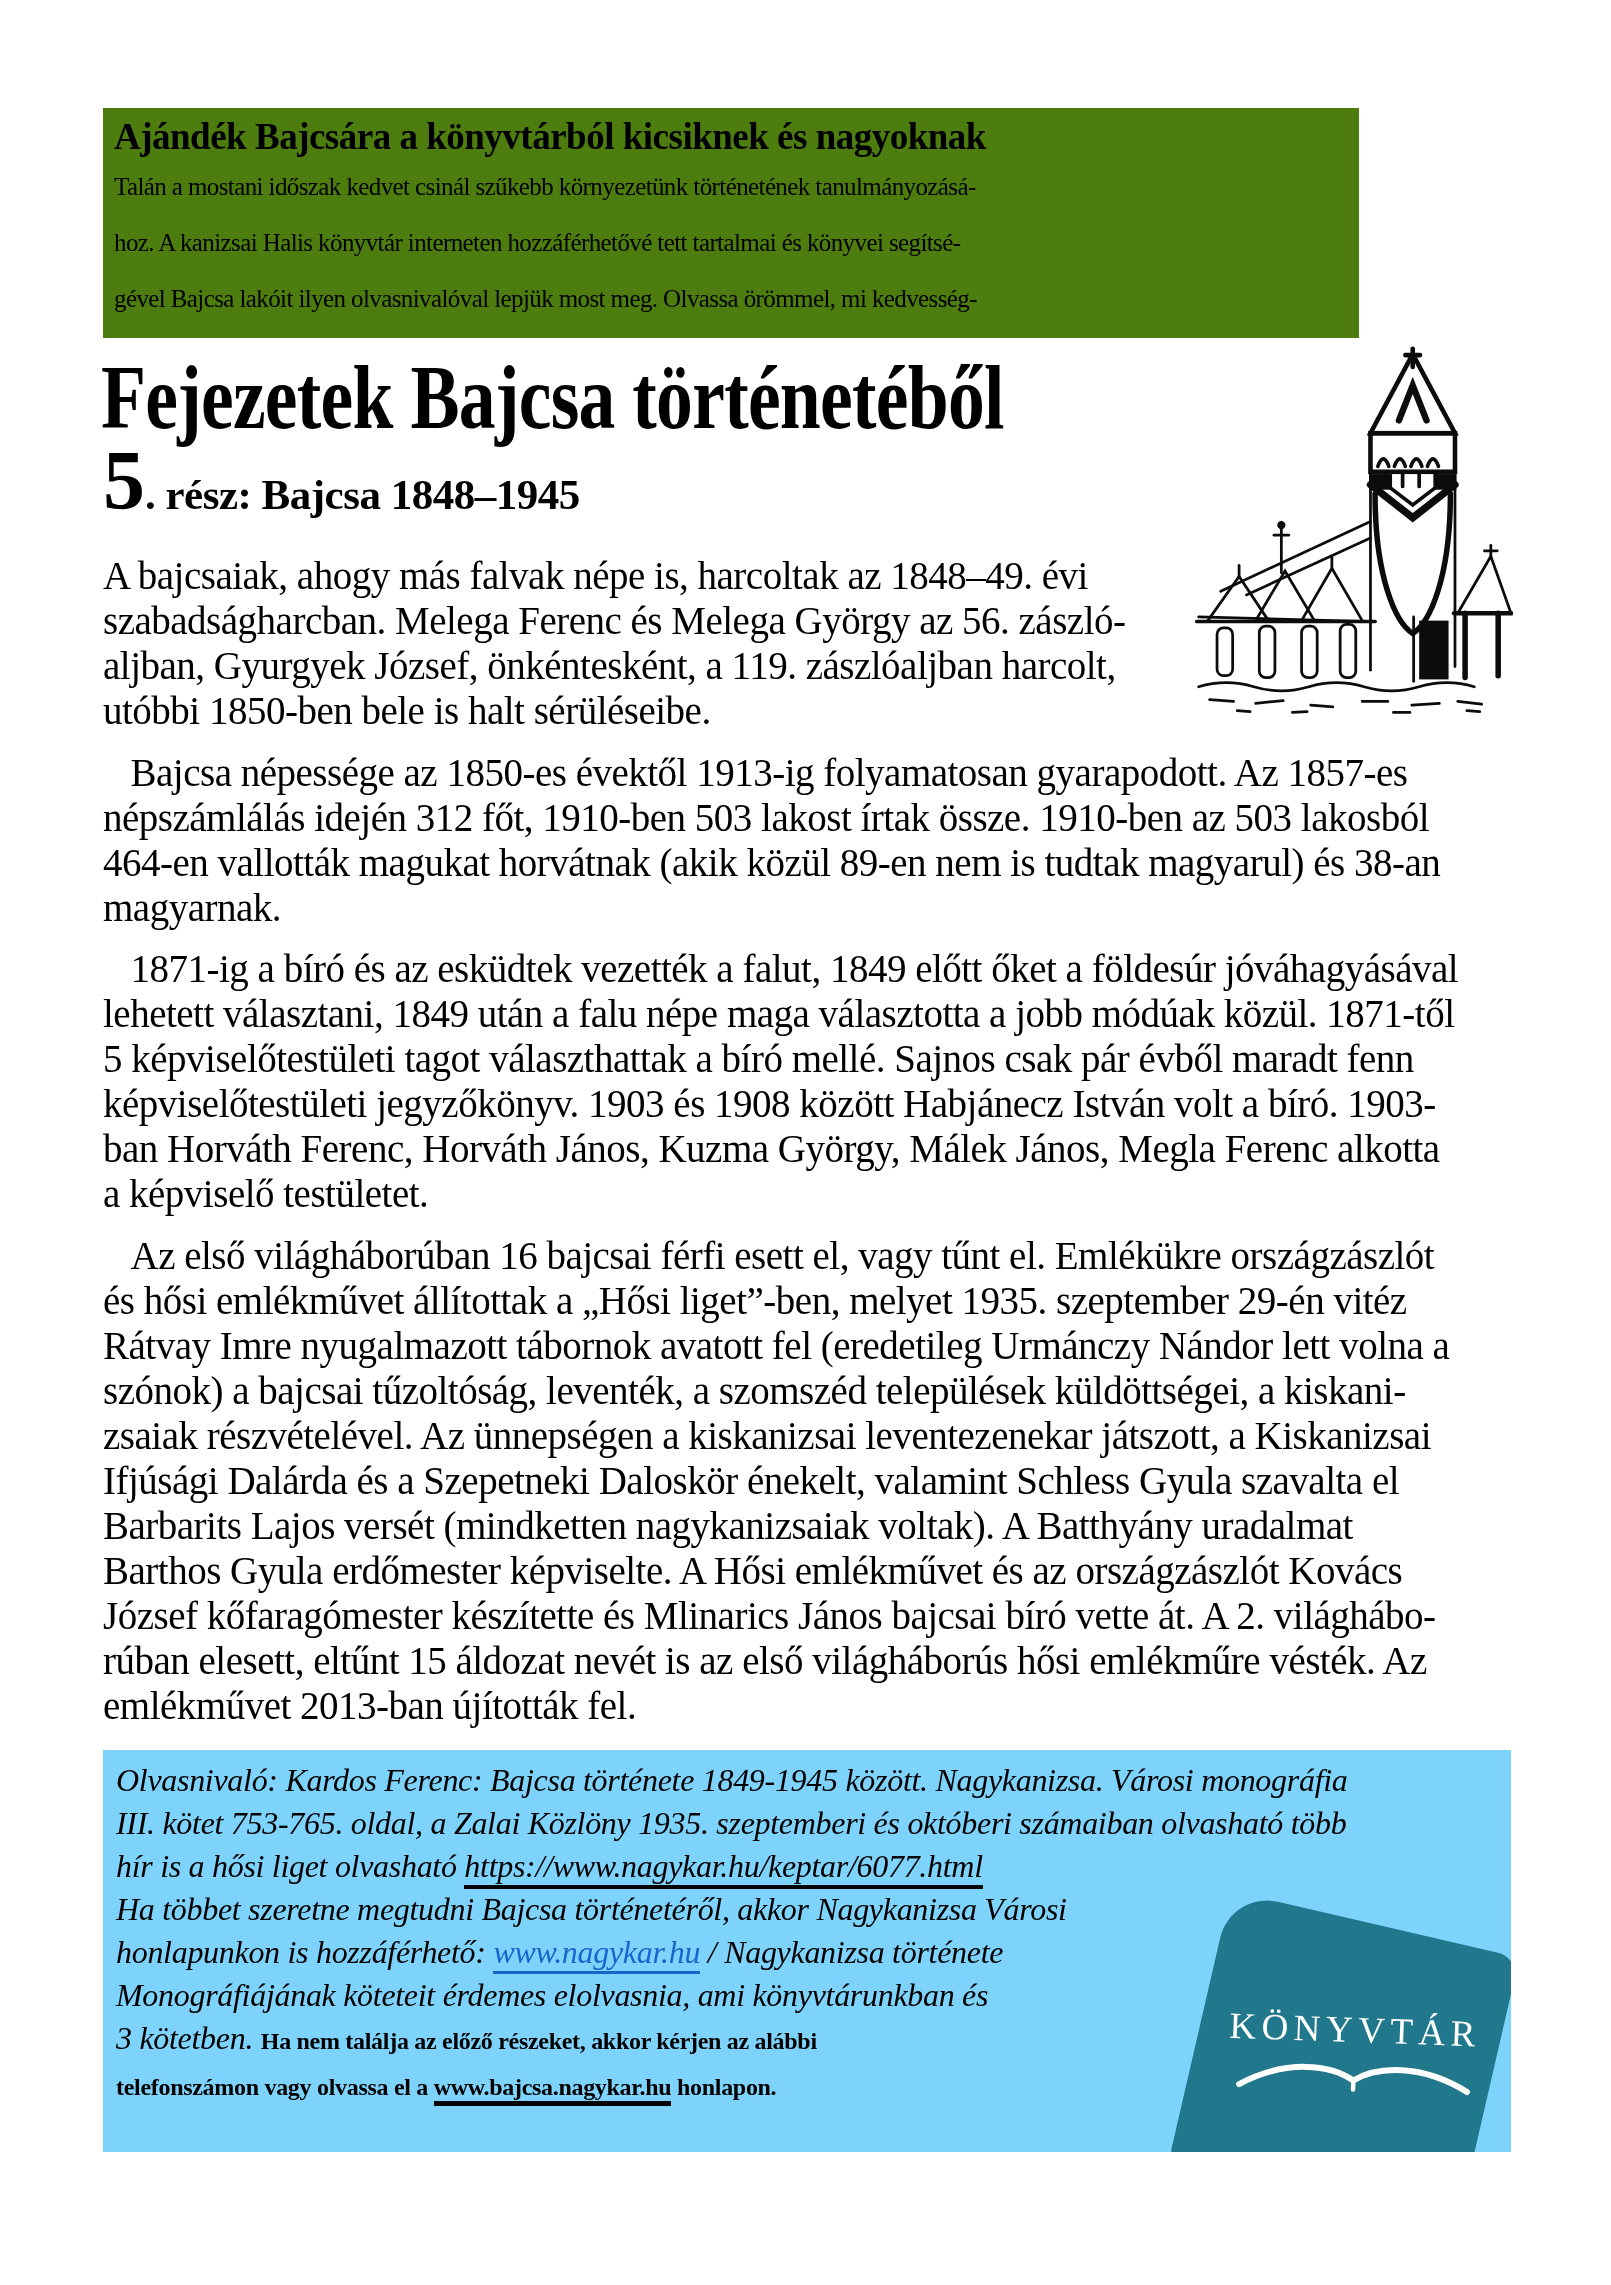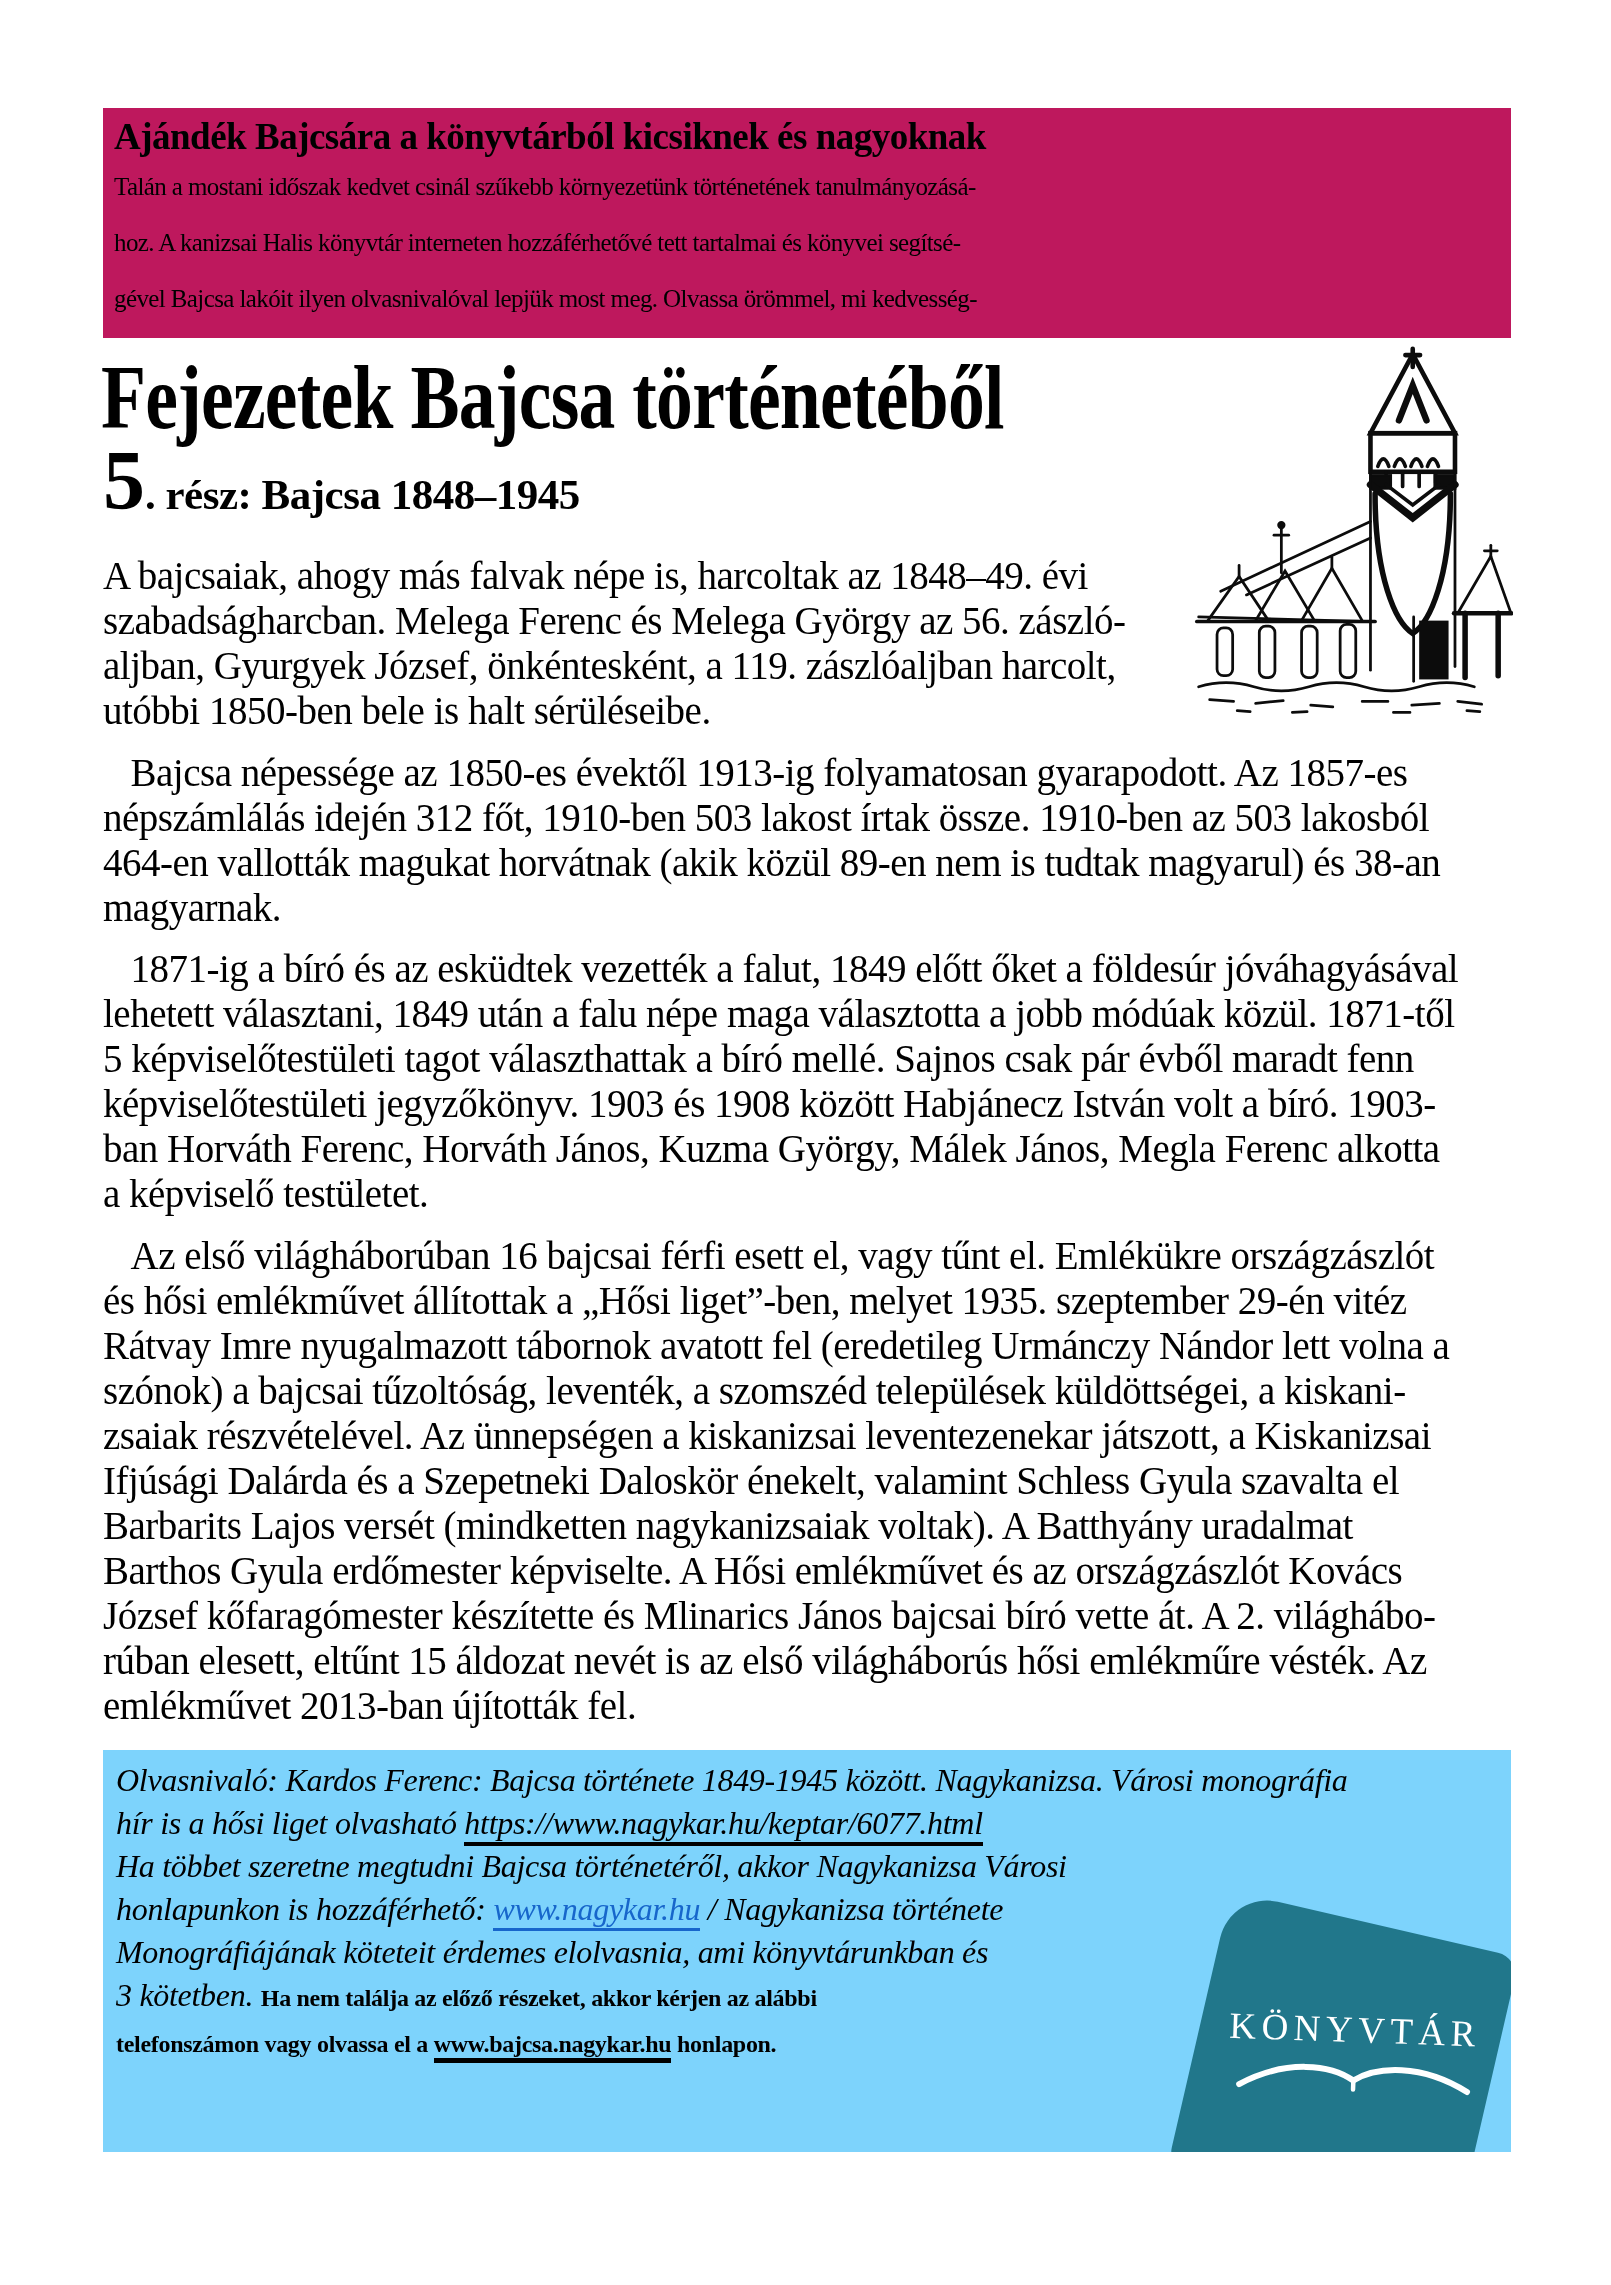--- a/index.html
+++ b/index.html
@@ -3,22 +3,22 @@
 <meta charset="utf-8">
 <style>
   html,body{margin:0;padding:0;}
   body{
     width:1612px;height:2286px;position:relative;background:#ffffff;
     font-family:"Liberation Serif","DejaVu Serif",serif;color:#000;
     overflow:hidden;
   }
   
   .header-box{
-    position:absolute;left:103px;top:108px;width:1408px;height:230px;
-    background:#be185d;box-sizing:border-box;padding:7.3px 11px 0 11px;overflow:hidden;
+    position:absolute;left:103px;top:108px;width:1256px;height:230px;
+    background:#4d7c0f;box-sizing:border-box;padding:7.3px 11px 0 11px;overflow:hidden;
   }
   .header-title{
     font-size:37px;font-weight:bold;line-height:44px;white-space:pre;letter-spacing:-0.5px;
   }
   .header-text{
     font-size:25px;line-height:56px;white-space:pre;letter-spacing:-0.6px;font-family:Liberation Serif, serif;
   }
   
   .main-title{
     position:absolute;left:101px;top:351px;
@@ -177,20 +177,21 @@
 Ifjúsági Dalárda és a Szepetneki Daloskör énekelt, valamint Schless Gyula szavalta el
 Barbarits Lajos versét (mindketten nagykanizsaiak voltak). A Batthyány uradalmat
 Barthos Gyula erdőmester képviselte. A Hősi emlékművet és az országzászlót Kovács
 József kőfaragómester készítette és Mlinarics János bajcsai bíró vette át. A 2. világhábo-
 rúban elesett, eltűnt 15 áldozat nevét is az első világháborús hősi emlékműre vésték. Az
 emlékművet 2013-ban újították fel.</div>
 </div>
 
 <div class="footer-box">
   <div class="f-line">Olvasnivaló: Kardos Ferenc: Bajcsa története 1849-1945 között. Nagykanizsa. Városi monográfia</div>
+  <div class="f-line">III. kötet 753-765. oldal, a Zalai Közlöny 1935. szeptemberi és októberi számaiban olvasható több</div>
   <div class="f-line"><span>hír is a hősi liget olvasható </span><a class="f-link-black" href="#">https://www.nagykar.hu/keptar/6077.html</a></div>
   <div class="f-line">Ha többet szeretne megtudni Bajcsa történetéről, akkor Nagykanizsa Városi</div>
   <div class="f-line"><span>honlapunkon is hozzáférhető: </span><a class="f-link-blue" href="#">www.nagykar.hu</a><span> / Nagykanizsa története</span></div>
   <div class="f-line">Monográfiájának köteteit érdemes elolvasnia, ami könyvtárunkban és</div>
   <div class="f-line"><span>3 kötetben. </span><span class="f-bold">Ha nem találja az előző részeket, akkor kérjen az alábbi</span></div>
   <div class="f-line"><span class="f-bold">telefonszámon vagy olvassa el a </span><a class="f-link-bold f-bold" href="#">www.bajcsa.nagykar.hu</a><span class="f-bold"> honlapon.</span></div>
 
   <div class="logo">
     <div class="logo-inner">
       <div class="logo-label">KÖNYVTÁR</div>

